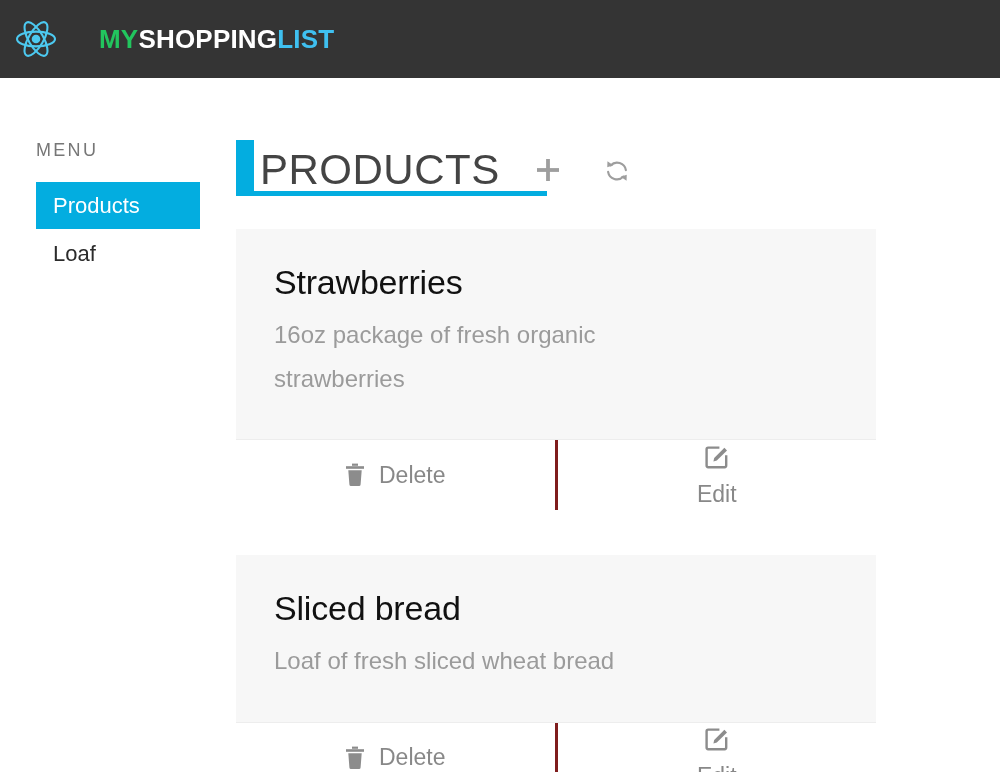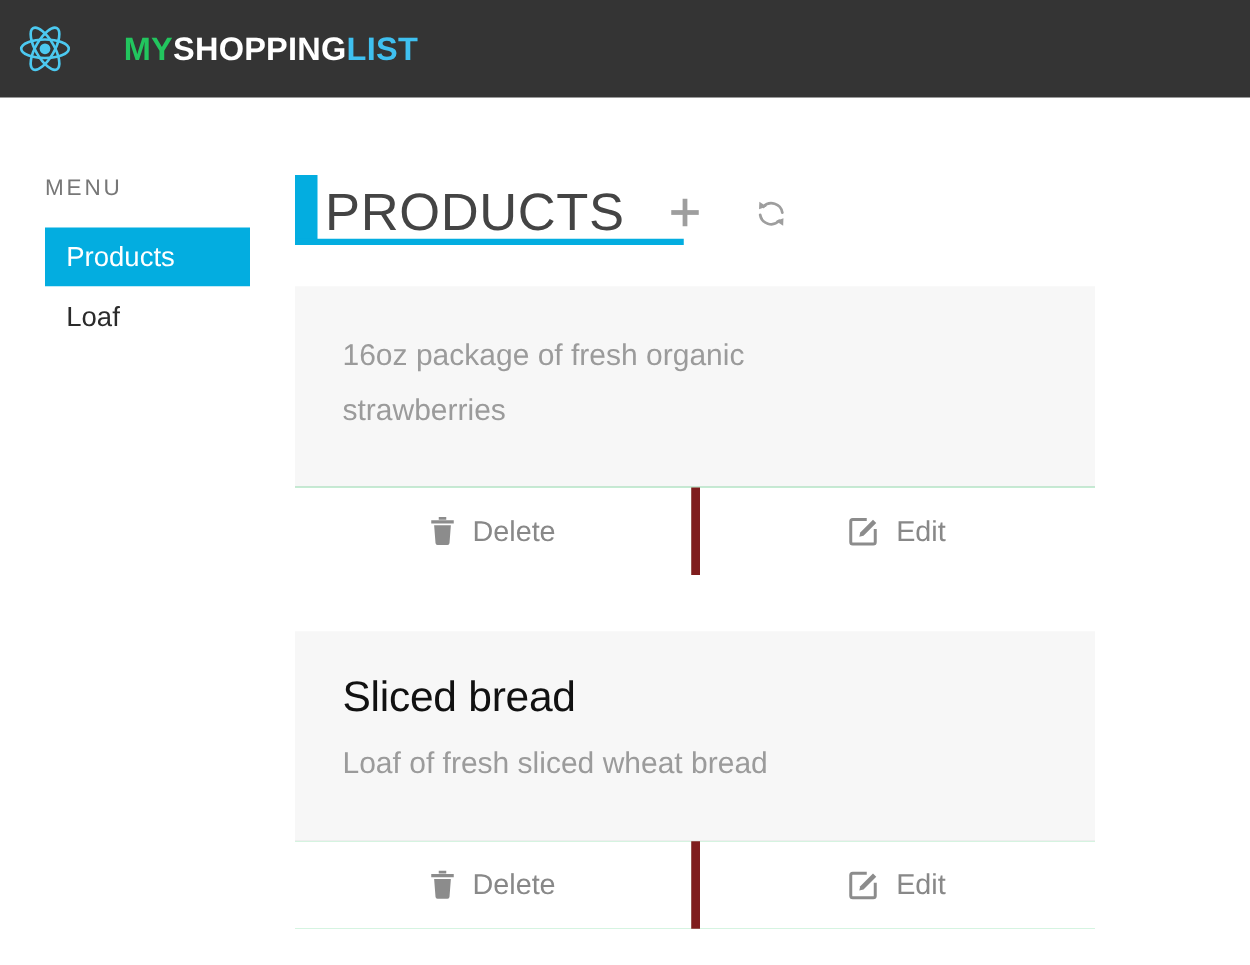--- a/index.html
+++ b/index.html
@@ -179,21 +179,21 @@
     flex: 1 1 50%;
     display: flex;
     align-items: center;
     justify-content: center;
     gap: 14px;
     font-size: 23px;
     color: #888888;
     cursor: pointer;
     background: #ffffff;
   }
-  .card-btn.right { border-left: 7px solid #7f1d1d; }
+  .card-btn.right { border-left: 3px solid #7f1d1d; flex-direction: column; }
   .card-btn svg { display: block; flex: 0 0 auto; }
   .card-btn .btn-label { line-height: 1; }
 </style>
 </head>
 <body>
 
 <div id="viewport">
 
   <div class="navbar">
     <span class="brand-logo">
@@ -248,20 +248,21 @@
               </g>
               <path d="M3.2 3.1 L8.6 6.6 L3.0 8.6 Z" fill="#9e9e9e"></path>
               <path d="M20.8 20.9 L15.4 17.4 L21.0 15.4 Z" fill="#9e9e9e"></path>
             </svg>
           </span>
         </div>
       </div>
 
       <div class="card">
         <div class="card-body">
+          <h2 class="card-title">Strawberries</h2>
           <p class="card-desc">16oz package of fresh organic strawberries</p>
         </div>
         <div class="card-footer">
           <div class="card-btn left">
             <span>
               <svg width="20" height="24" viewBox="0 0 20 24" xmlns="http://www.w3.org/2000/svg">
                 <rect x="1" y="3.2" width="18" height="2.6" fill="#8c8c8c"></rect>
                 <rect x="7" y="0.6" width="6" height="2.2" fill="#8c8c8c"></rect>
                 <path d="M3.3 7.2 h13.4 l-1.1 14.2 a1.6 1.6 0 0 1 -1.6 1.5 h-8 a1.6 1.6 0 0 1 -1.6 -1.5 Z" fill="#8c8c8c"></path>
               </svg>

